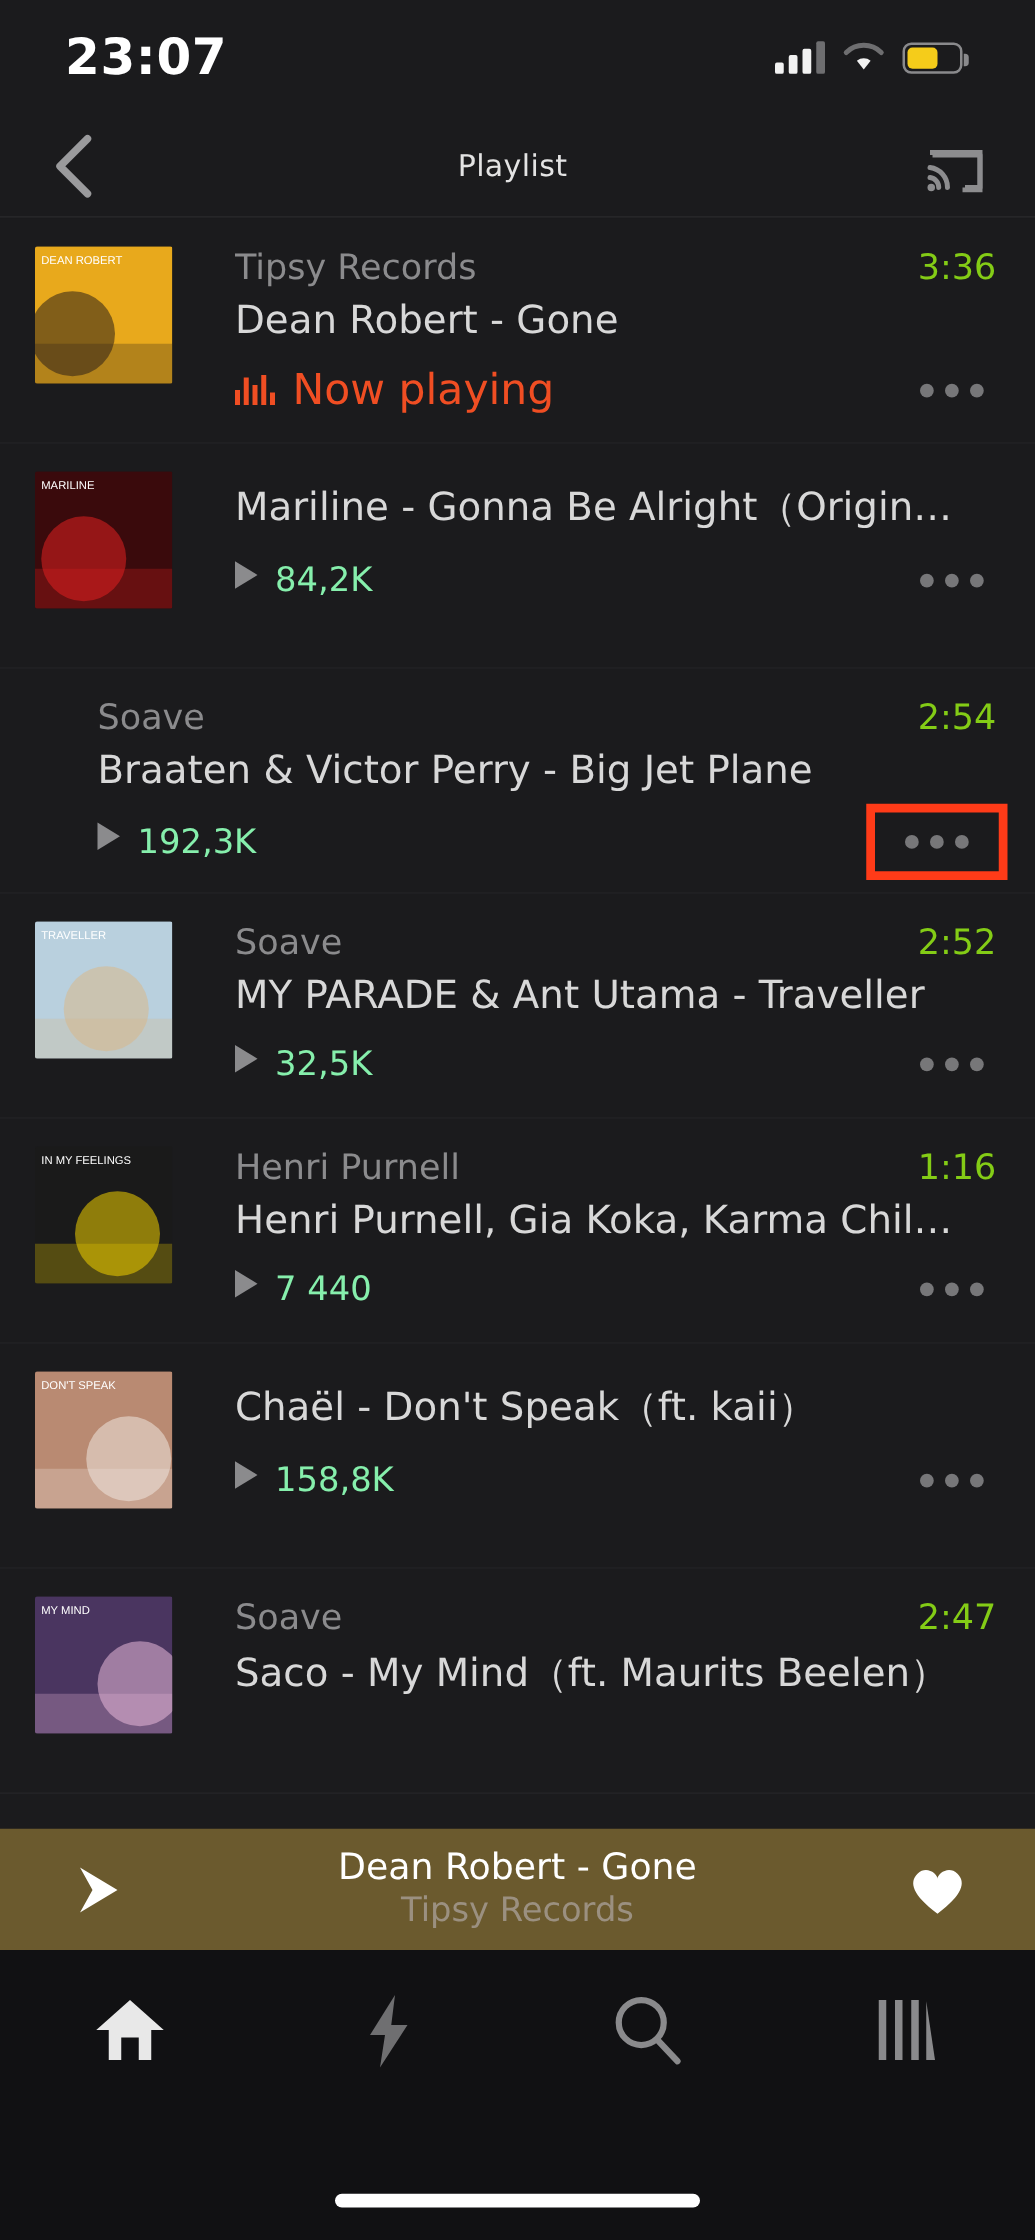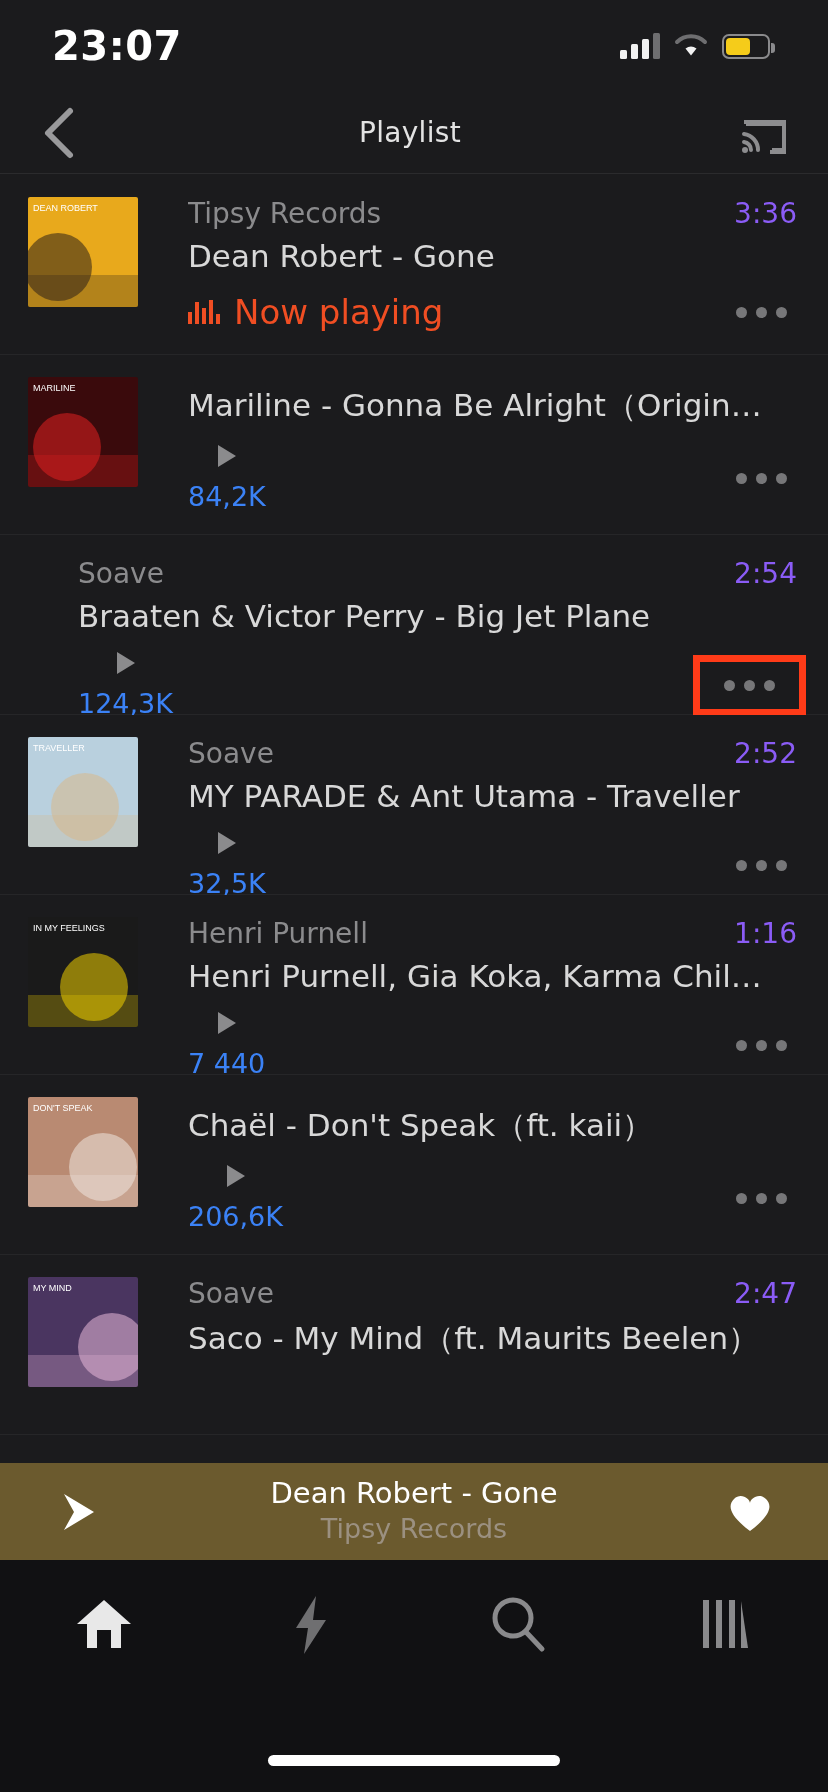--- a/index.html
+++ b/index.html
@@ -28,40 +28,40 @@
   .batt { position:relative; width:48px; height:25px; border:2.5px solid #8a8a8c; border-radius:7px; }
   .batt .fill { position:absolute; left:2px; top:2px; bottom:2px; width:24px; background:#f5cc1a; border-radius:4px; }
   .batt .tip { position:absolute; right:-7px; top:7px; width:4px; height:10px; background:#8a8a8c; border-radius:0 3px 3px 0; }
 
   
   .header {
     height:82px; display:flex; align-items:center; justify-content:space-between;
     padding:0 40px; background:#1b1b1d;
     border-bottom:1px solid #2b2b2d;
   }
-  .hdr-title { color:#e3e3e3; font-size:28px; font-weight:400; letter-spacing:.3px; }
+  .hdr-title { color:#e3e3e3; font-size:24px; font-weight:400; letter-spacing:.3px; }
 
   
   .list { position:absolute; top:175px; left:0; right:0; bottom:0; }
   .track {
     position:relative; height:180px; padding:22px 31px 0 28px;
     display:flex; border-bottom:1px solid #262628; background:#1b1b1d;
   }
   .art { width:110px; height:110px; flex:0 0 110px; border-radius:2px; overflow:hidden; position:relative; }
   .art svg { display:block; width:100%; height:100%; }
   .tinfo { flex:1; min-width:0; padding-left:50px; position:relative; }
   .row1 { display:flex; justify-content:space-between; align-items:baseline; }
   .label { color:#8b8b8d; font-size:28px; font-weight:400; white-space:nowrap; overflow:hidden; text-overflow:ellipsis; }
-  .dur { color:#8b5cf6; font-size:28px; margin-left:18px; flex:0 0 auto; }
+  .dur { color:#84cc16; font-size:28px; margin-left:18px; flex:0 0 auto; }
   .title {
     color:#d8d8d8; font-size:31px; margin-top:8px; white-space:nowrap;
     overflow:hidden; text-overflow:ellipsis; max-width:590px;
   }
   .row3 { display:flex; align-items:center; justify-content:space-between; margin-top:18px; }
-  .plays { display:flex; align-items:center; gap:14px; color:#3b82f6; font-size:27px;flex-direction:column; }
+  .plays { display:flex; align-items:flex-start; gap:14px; color:#86efac; font-size:27px; }
   .tri { width:0;height:0;border-left:18px solid #8b8b8d;border-top:11px solid transparent;border-bottom:11px solid transparent; }
   .nowplay { display:flex; align-items:center; gap:14px; color:#f04e23; font-size:34px; }
   .eq { display:flex; align-items:flex-end; gap:3px; height:24px; }
   .eq i { width:4px; background:#f04e23; display:block; }
   .eq i:nth-child(1){height:12px;} .eq i:nth-child(2){height:22px;}
   .eq i:nth-child(3){height:16px;} .eq i:nth-child(4){height:24px;} .eq i:nth-child(5){height:10px;}
   .dots { display:flex; gap:9px; align-items:center; padding:14px 10px; }
   .dots span { width:11px; height:11px; border-radius:50%; background:#777779; display:block; }
   .dots.hl { outline:7px solid #ff3b18; outline-offset:2px; padding:16px 22px; }
 
@@ -188,21 +188,21 @@
       <div class="track">
         <div class="tinfo">
           <div class="row1">
             <div class="label">Soave</div>
             <div class="dur">2:54</div>
           </div>
           <div class="title">Braaten &amp; Victor Perry - Big Jet Plane</div>
           <div class="row3">
             <div class="plays">
               <span class="tri"></span>
-              <span>124,3K</span>
+              <span>192,3K</span>
             </div>
             <div class="dots hl">
               <span></span>
               <span></span>
               <span></span>
             </div>
           </div>
         </div>
       </div>
       <div class="track">
@@ -268,21 +268,21 @@
             <circle cx="75" cy="70" r="34" fill="#efe6df" opacity="0.55"></circle>
             <rect x="0" y="78" width="110" height="32" fill="#efe6df" opacity="0.28"></rect>
             <text x="5" y="14" font-size="9" fill="#ffffff" font-family="sans-serif">DON'T SPEAK</text>
           </svg>
         </div>
         <div class="tinfo">
           <div class="title">Chaël - Don't Speak（ft. kaii）</div>
           <div class="row3">
             <div class="plays">
               <span class="tri"></span>
-              <span>206,6K</span>
+              <span>158,8K</span>
             </div>
             <div class="dots">
               <span></span>
               <span></span>
               <span></span>
             </div>
           </div>
         </div>
       </div>
       <div class="track">

